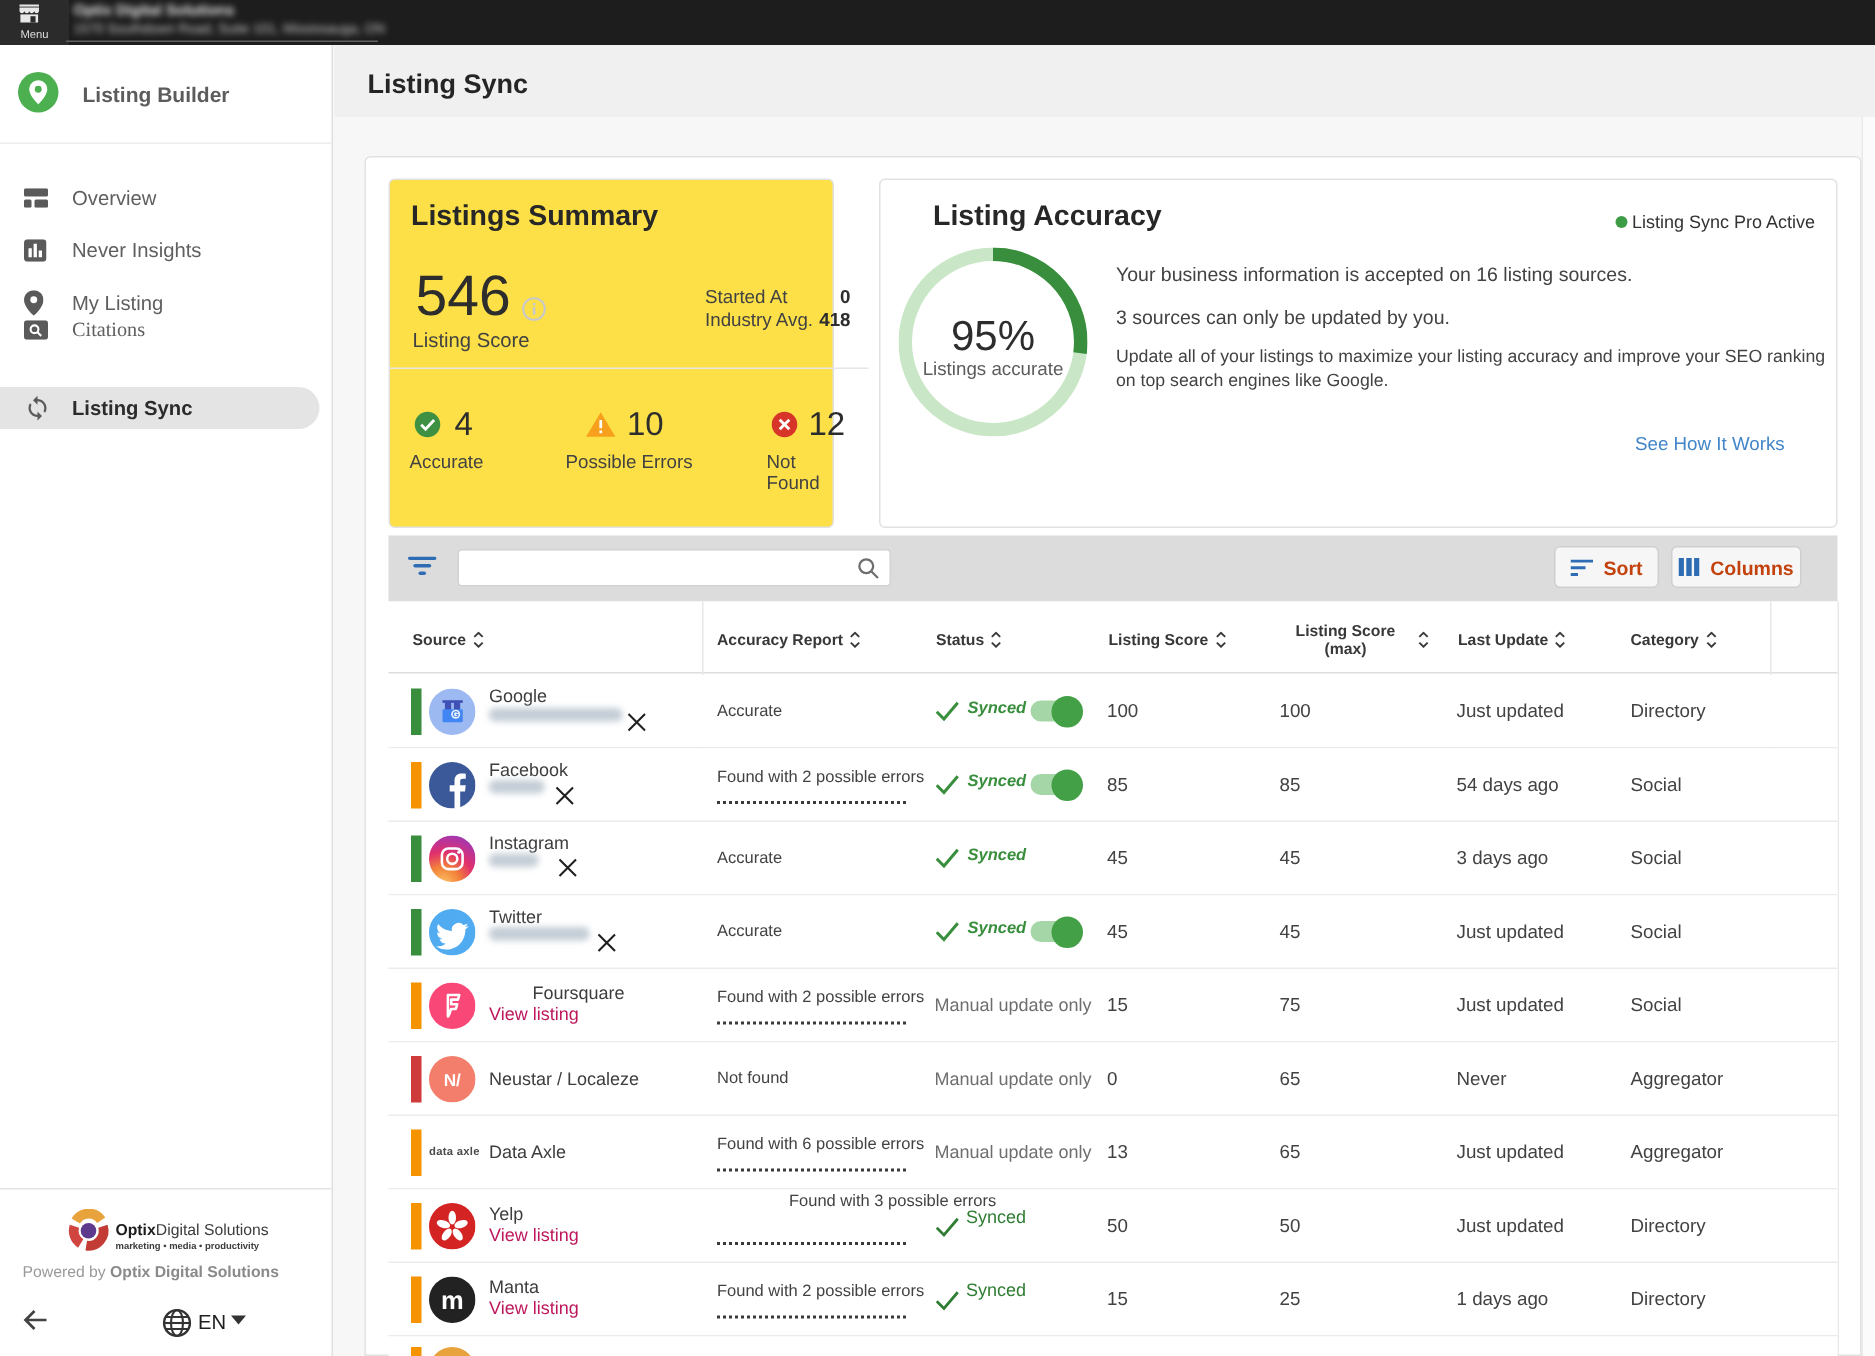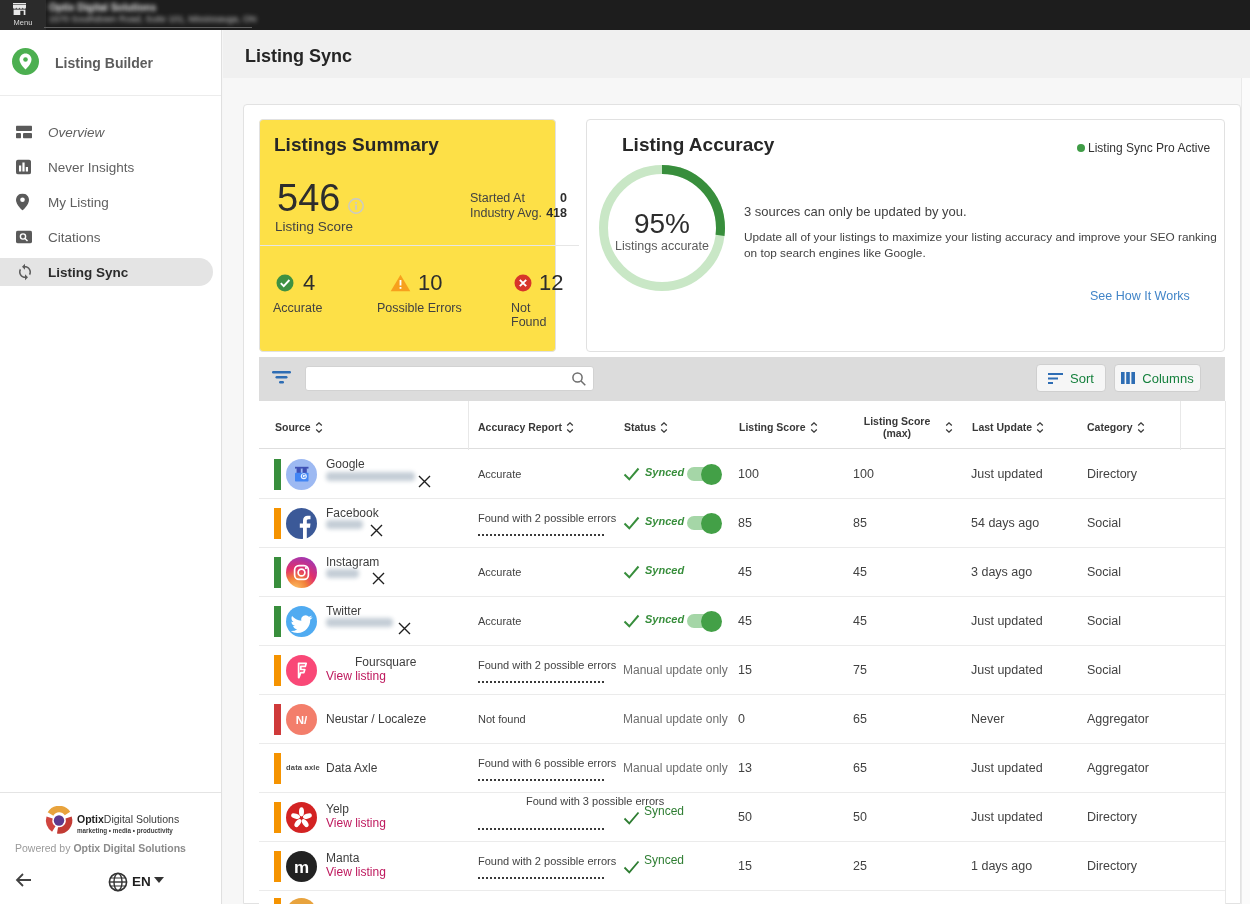--- a/index.html
+++ b/index.html
@@ -33,21 +33,21 @@
   #pageTitle { position:absolute; left:22px; top:16px; font-size:18px; font-weight:bold; color:#252525; }
   #rightGutter { position:absolute; left:1018px; top:48px; width:9px; height:826px; background:#fbfbfb; border-left:1px solid #e9e9e9; }
   #panel { position:absolute; left:20px; top:74px; width:998px; height:800px; background:#ffffff; border:1px solid #e2e2e2; border-radius:4px 4px 0 0; }
   
   #cardSum { position:absolute; left:15px; top:14px; width:297px; height:233px; background:#fde047; border:1px solid #e1e1e1; border-radius:4px; }
   #cardAcc { position:absolute; left:342px; top:14px; width:639px; height:233px; background:#fff; border:1px solid #e1e1e1; border-radius:4px; }
   .cardTitle { font-size:19px; font-weight:bold; color:#272727; }
   
   #filterBar { position:absolute; left:15px; top:252px; width:966px; height:44px; background:#dcdcdc; }
   #searchBox { position:absolute; left:46px; top:9px; width:289px; height:25px; background:#fff; border:1px solid #d2d2d2; border-radius:3px; }
-  .btn { position:absolute; top:7px; height:28px; background:#f6f6f6; border:1px solid #cfcfcf; border-radius:4px; color:#15803d; font-size:13px; font-weight:normal; display:flex; align-items:center; justify-content:center; gap:7px; }
+  .btn { position:absolute; top:7px; height:28px; background:#f6f6f6; border:1px solid #cfcfcf; border-radius:4px; color:#c2410c; font-size:13px; font-weight:bold; display:flex; align-items:center; justify-content:center; gap:7px; }
   
   #thead { position:absolute; left:15px; top:296px; width:966px; height:48px; background:#fff; border-bottom:1px solid #dedede; font-size:10.5px; font-weight:bold; color:#383838; }
   .vline { position:absolute; top:296px; width:1px; height:504px; background:#e8e8e8; }
   .row { position:absolute; left:15px; width:966px; height:49px; border-bottom:1px solid #ebebeb; background:#fff; }
   .cbar { position:absolute; left:15px; width:7px; height:31px; top:9px; }
   .logo { position:absolute; left:27px; top:9px; width:31px; height:31px; }
   .sname { position:absolute; left:67px; font-size:12px; color:#3d3d3d; }
   .slink { position:absolute; left:67px; font-size:12px; color:#be185d; }
   .sblur { position:absolute; left:67px; height:9px; background:#c4cdd6; border-radius:4px; filter:blur(2px); }
   .xic { position:absolute; }
@@ -85,21 +85,21 @@
 <div id="sidebar">
   <div id="sbHead"></div>
   <div id="sbLogo">
     <svg width="27" height="27" viewBox="0 0 27 27">
         <path d="M13.5 5.5c-3.3 0-6 2.7-6 6 0 4.5 6 10 6 10s6-5.5 6-10c0-3.3-2.7-6-6-6z" fill="#fff"></path>
         <circle cx="13.5" cy="11.5" r="2.3" fill="#4caf50"></circle>
       </svg>
   </div>
   <div id="sbTitle">Listing Builder</div>
 
-  <div class="mi" style="top:88px;font-style:italic;">
+  <div class="mi" style="top:88px;">
     <svg class="ic" width="16" height="13" viewBox="0 0 16 13">
         <rect x="0" y="0" width="16" height="5.5" rx="1" fill="#5a5a5a"></rect>
         <rect x="0" y="7.5" width="5" height="5.5" rx="1" fill="#5a5a5a"></rect>
         <rect x="7" y="7.5" width="9" height="5.5" rx="1" fill="#5a5a5a"></rect>
       </svg>
     <div class="tx">Overview</div>
   </div>
   <div class="mi" style="top:123px;">
     <svg class="ic" width="15" height="15" viewBox="0 0 15 15">
         <rect x="0" y="0" width="15" height="15" rx="2.5" fill="#5a5a5a"></rect>
@@ -109,21 +109,21 @@
       </svg>
     <div class="tx">Never Insights</div>
   </div>
   <div class="mi" style="top:158px;">
     <svg class="ic" width="13" height="17" viewBox="0 0 13 17">
         <path d="M6.5 0C2.9 0 0 2.9 0 6.5 0 11.4 6.5 17 6.5 17S13 11.4 13 6.5C13 2.9 10.1 0 6.5 0z" fill="#5a5a5a"></path>
         <circle cx="6.5" cy="6.3" r="2.3" fill="#fff"></circle>
       </svg>
     <div class="tx">My Listing</div>
   </div>
-  <div class="mi" style="top:193px;">
+  <div class="mi" style="top:176px;font-family:Liberation Serif, serif;">
     <svg class="ic" width="16" height="13" viewBox="0 0 16 13">
         <rect x="0" y="0" width="16" height="13" rx="2" fill="#5a5a5a"></rect>
         <circle cx="7" cy="6" r="2.6" fill="none" stroke="#fff" stroke-width="1.4"></circle>
         <line x1="9" y1="8" x2="11.5" y2="10.5" stroke="#fff" stroke-width="1.4"></line>
       </svg>
     <div class="tx">Citations</div>
   </div>
   <div class="mi active" style="top:228px;">
     <svg class="ic" width="18" height="18" viewBox="0 0 24 24">
         <path d="M12 4V1L8 5l4 4V6c3.3 0 6 2.7 6 6 0 1-.3 2-.7 2.8l1.5 1.5c.8-1.3 1.2-2.7 1.2-4.3 0-4.4-3.6-8-8-8zm0 14c-3.3 0-6-2.7-6-6 0-1 .3-2 .7-2.8L5.2 7.7C4.4 9 4 10.4 4 12c0 4.4 3.6 8 8 8v3l4-4-4-4v3z" fill="#5a5a5a"></path>
@@ -148,21 +148,21 @@
   <div id="backArrow"><svg width="17" height="14" viewBox="0 0 17 14">
         <path d="M8 1 L2 7 l6 6 M2 7 h14" stroke="#424242" stroke-width="1.8" fill="none"></path>
       </svg></div>
   <div id="langRow">
     <svg width="20" height="20" viewBox="0 0 20 20">
         <circle cx="10" cy="10" r="8.6" fill="none" stroke="#333" stroke-width="1.6"></circle>
         <ellipse cx="10" cy="10" rx="4" ry="8.6" fill="none" stroke="#333" stroke-width="1.4"></ellipse>
         <line x1="1.4" y1="10" x2="18.6" y2="10" stroke="#333" stroke-width="1.4"></line>
         <path d="M2.5 6 h15 M2.5 14 h15" stroke="#333" stroke-width="1.2" fill="none"></path>
       </svg>
-    <span style="position:absolute; left:24px; top:2px; font-size:13.5px; font-weight:bold; color:#1f1f1f;">EN</span>
+    <span style="position:absolute; left:24px; top:2px; font-size:13.5px; font-weight:normal; color:#1f1f1f;">EN</span>
     <span style="position:absolute; left:46px; top:5px; width:0; height:0; border-left:5.5px solid transparent; border-right:5.5px solid transparent; border-top:6px solid #333;"></span>
   </div>
 </div>
 
 <div id="main">
   <div id="band"></div>
   <div id="pageTitle">Listing Sync</div>
   <div id="rightGutter"></div>
   <div id="panel">
     <div id="cardSum">
@@ -200,20 +200,21 @@
     <div id="cardAcc">
       <div class="cardTitle" style="position:absolute;left:0;top:14px;margin-left:35px;">Listing Accuracy</div>
       <div style="position:absolute;left:490px;top:24px;width:8px;height:8px;border-radius:50%;background:#3f9c46;"></div>
       <div style="position:absolute;left:501px;top:21px;font-size:12px;color:#333;">Listing Sync Pro Active</div>
       <svg style="position:absolute;left:12px;top:45px;" width="126" height="126" viewBox="0 0 126 126">
         <circle cx="63" cy="63" r="58.5" fill="none" stroke="#c9e7c6" stroke-width="9"></circle>
         <circle cx="63" cy="63" r="58.5" fill="none" stroke="#388e3c" stroke-width="9" stroke-dasharray="99.2 268.3" transform="rotate(-90 63 63)"></circle>
       </svg>
       <div style="position:absolute;left:12px;top:88px;width:126px;text-align:center;font-size:28px;color:#2d2d2d;">95%</div>
       <div style="position:absolute;left:12px;top:119px;width:126px;text-align:center;font-size:12.5px;color:#5c5c5c;">Listings accurate</div>
+      <div style="position:absolute;left:157px;top:55px;font-size:13px;color:#424242;">Your business information is accepted on 16 listing sources.</div>
       <div style="position:absolute;left:157px;top:84px;font-size:13px;color:#424242;">3 sources can only be updated by you.</div>
       <div style="position:absolute;left:157px;top:110px;font-size:11.8px;color:#424242;line-height:15.5px;white-space:nowrap;">Update all of your listings to maximize your listing accuracy and improve your SEO ranking<br>on top search engines like Google.</div>
       <div style="position:absolute;left:503px;top:169px;font-size:12.5px;color:#4285c8;">See How It Works</div>
     </div>
     <div id="filterBar">
       <svg style="position:absolute;left:13px;top:14px;" width="19" height="13" viewBox="0 0 19 13">
           <rect x="0" y="0" width="19" height="2.4" rx="1.2" fill="#2e6db4"></rect>
           <rect x="3.5" y="5" width="12" height="2.4" rx="1.2" fill="#2e6db4"></rect>
           <rect x="7" y="10" width="5" height="2.4" rx="1.2" fill="#2e6db4"></rect>
         </svg>

